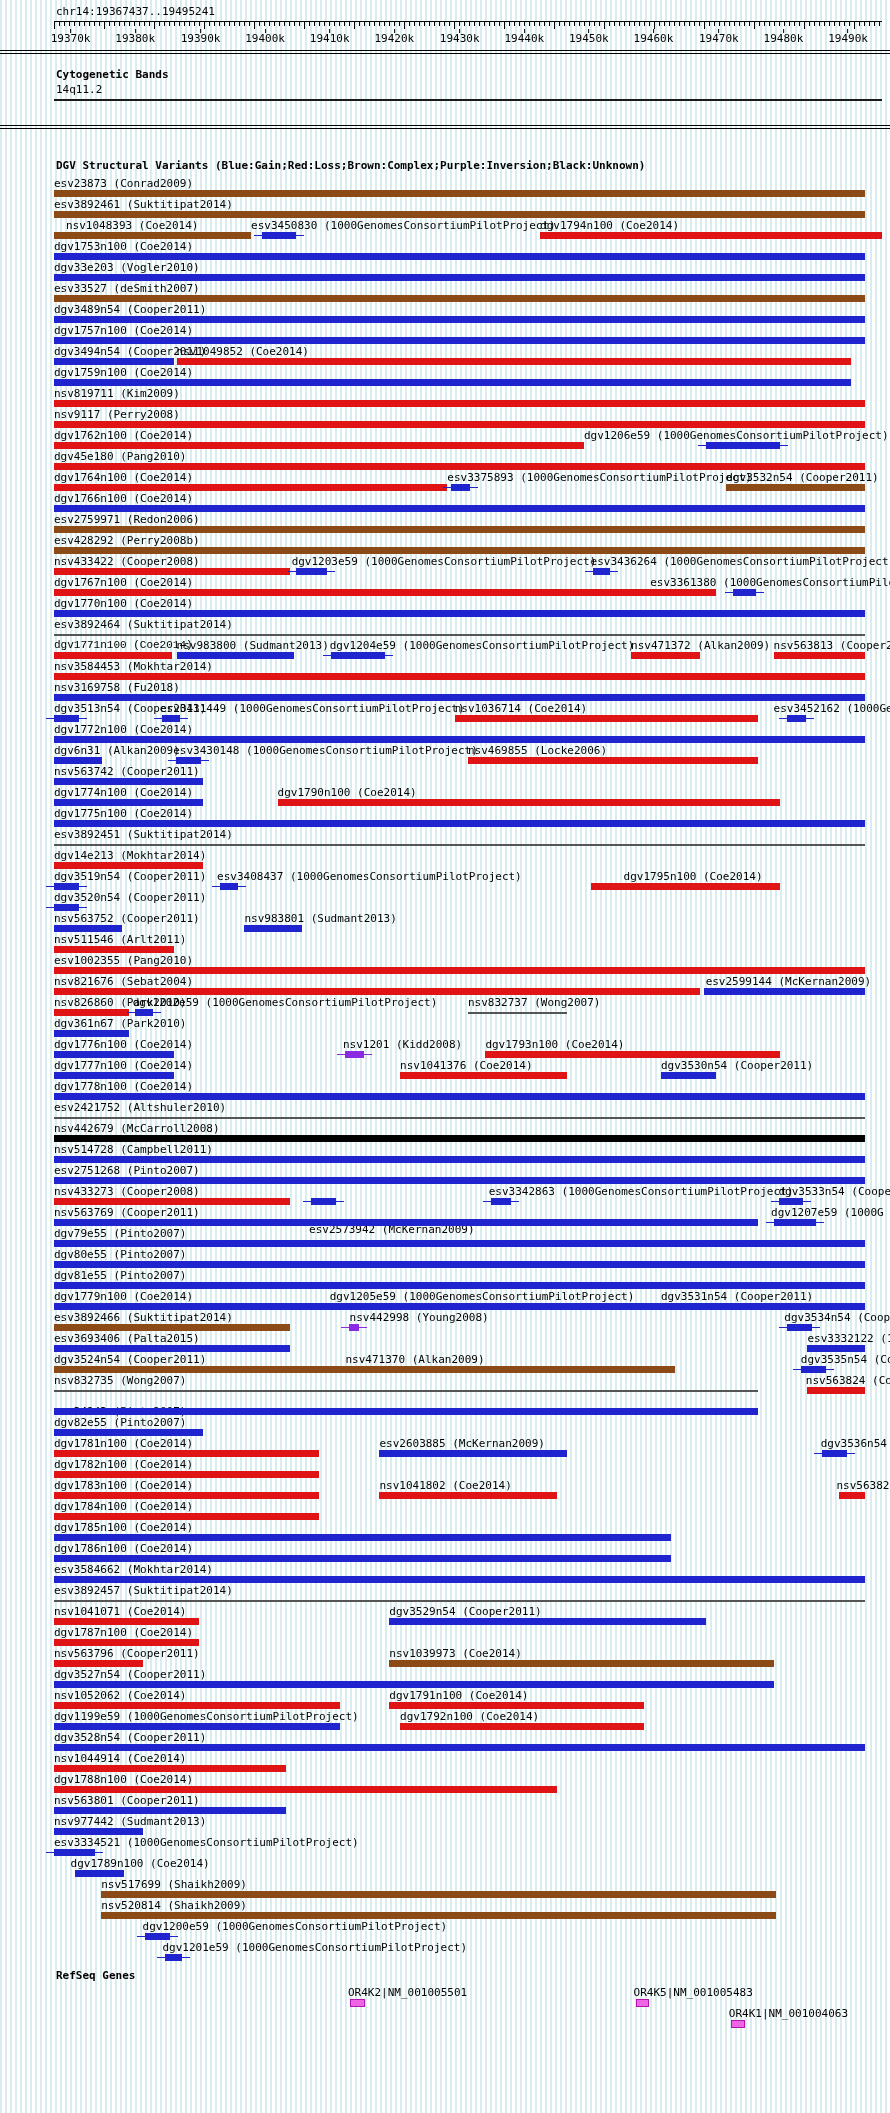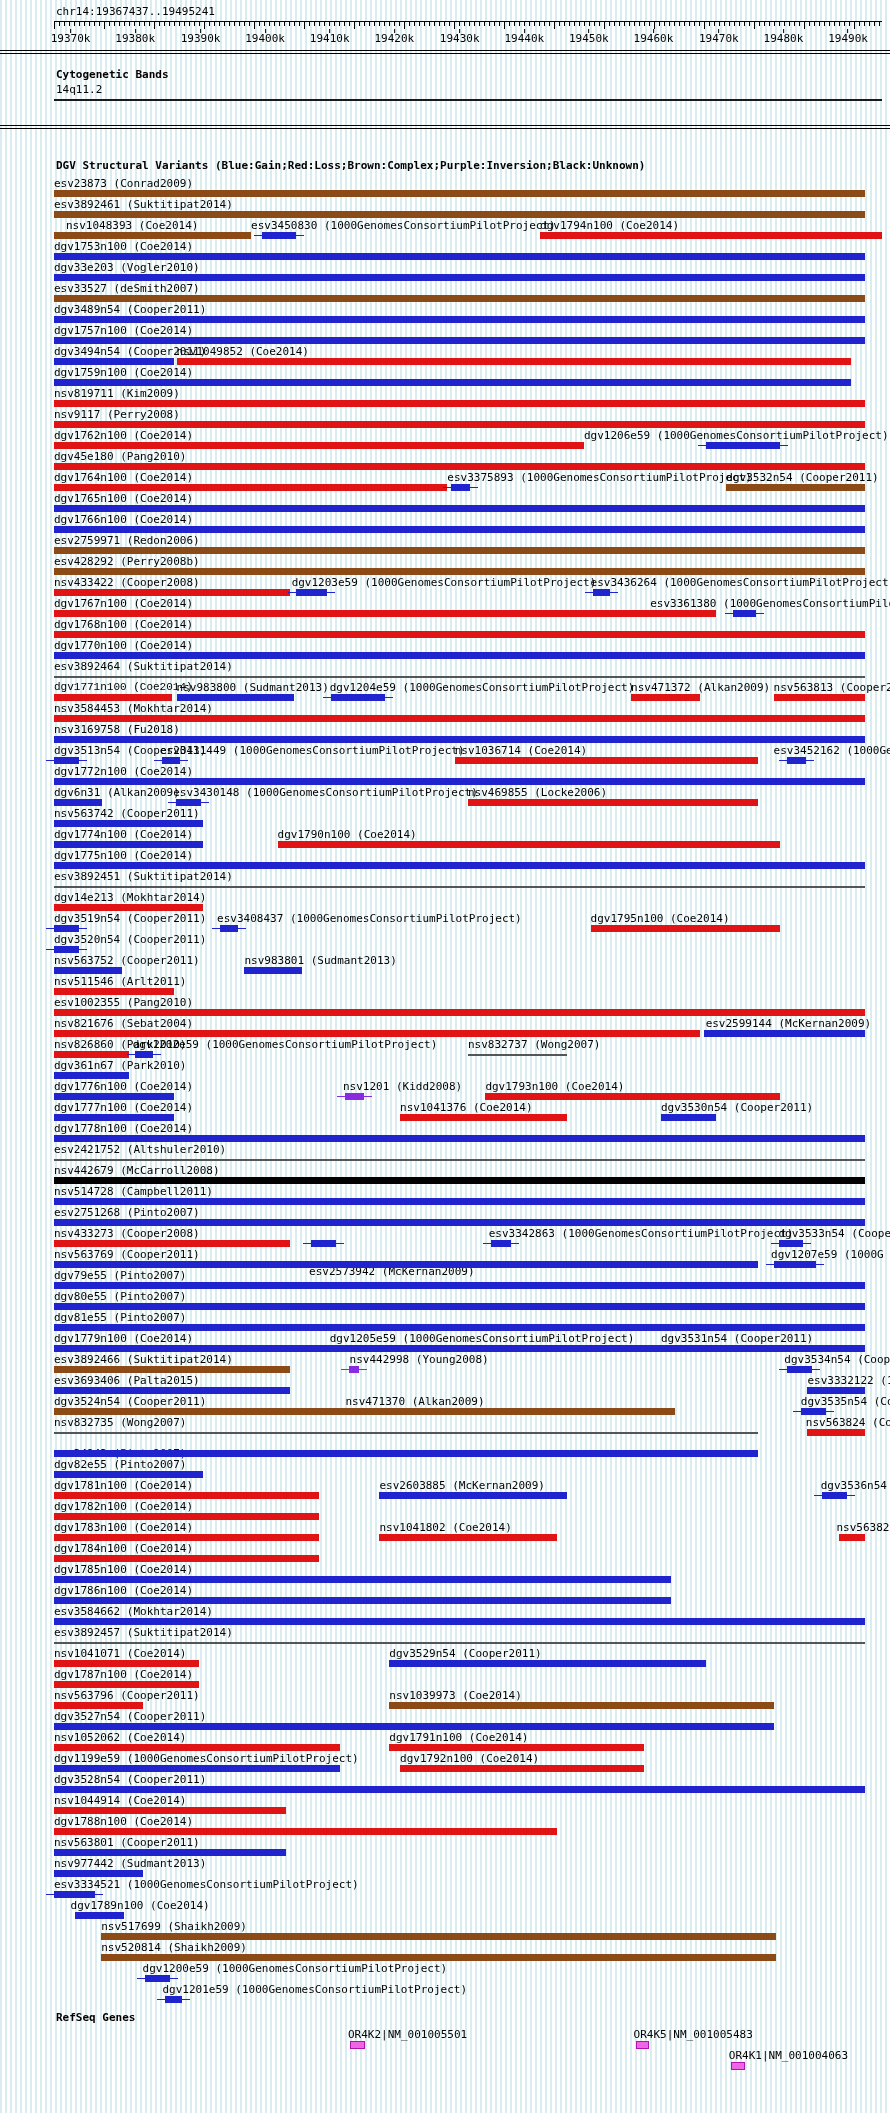--- a/index.html
+++ b/index.html
@@ -252,28 +252,20 @@
         <div class="row-bars">
           <div class="feat-bar" style="left: 0%; width: 47.5%; background-color: rgb(224, 20, 20);"></div>
           <div class="feat-bar" style="left: 48%; width: 2.3%; background-color: rgb(32, 36, 207);">
             <div class="wl" style="background-color: rgb(32, 36, 207);"></div>
           </div>
           <div class="feat-bar" style="left: 81.2%; width: 16.8%; background-color: rgb(139, 74, 22);"></div>
         </div>
       </div>
       <div class="track-row">
         <div class="row-labels">
-          <div class="feat-label" style="left: 0%;">dgv1765n100 (Coe2014)</div>
-        </div>
-        <div class="row-bars">
-          <div class="feat-bar" style="left: 0%; width: 98%; background-color: rgb(32, 36, 207);"></div>
-        </div>
-      </div>
-      <div class="track-row">
-        <div class="row-labels">
           <div class="feat-label" style="left: 0%;">dgv1766n100 (Coe2014)</div>
         </div>
         <div class="row-bars">
           <div class="feat-bar" style="left: 0%; width: 98%; background-color: rgb(32, 36, 207);"></div>
         </div>
       </div>
       <div class="track-row">
         <div class="row-labels">
           <div class="feat-label" style="left: 0%;">esv2759971 (Redon2006)</div>
         </div>
@@ -308,28 +300,20 @@
       <div class="track-row">
         <div class="row-labels">
           <div class="feat-label" style="left: 0%;">dgv1767n100 (Coe2014)</div>
           <div class="feat-label" style="left: 72%;">esv3361380 (1000GenomesConsortiumPilotPr</div>
         </div>
         <div class="row-bars">
           <div class="feat-bar" style="left: 0%; width: 80%; background-color: rgb(224, 20, 20);"></div>
           <div class="feat-bar" style="left: 82%; width: 2.8%; background-color: rgb(32, 36, 207);">
             <div class="wl" style="background-color: rgb(32, 36, 207);"></div>
           </div>
-        </div>
-      </div>
-      <div class="track-row">
-        <div class="row-labels">
-          <div class="feat-label" style="left: 0%;">dgv1768n100 (Coe2014)</div>
-        </div>
-        <div class="row-bars">
-          <div class="feat-bar" style="left: 0%; width: 98%; background-color: rgb(224, 20, 20);"></div>
         </div>
       </div>
       <div class="track-row">
         <div class="row-labels">
           <div class="feat-label" style="left: 0%;">dgv1770n100 (Coe2014)</div>
         </div>
         <div class="row-bars">
           <div class="feat-bar" style="left: 0%; width: 98%; background-color: rgb(32, 36, 207);"></div>
         </div>
       </div>
@@ -456,21 +440,21 @@
           <div class="feat-label" style="left: 0%;">dgv14e213 (Mokhtar2014)</div>
         </div>
         <div class="row-bars">
           <div class="feat-bar" style="left: 0%; width: 18%; background-color: rgb(224, 20, 20);"></div>
         </div>
       </div>
       <div class="track-row">
         <div class="row-labels">
           <div class="feat-label" style="left: 0%;">dgv3519n54 (Cooper2011)</div>
           <div class="feat-label" style="left: 19.7%;">esv3408437 (1000GenomesConsortiumPilotProject)</div>
-          <div class="feat-label" style="left: 64.8%;">dgv1795n100 (Coe2014)</div>
+          <div class="feat-label" style="left: 64.8%; padding-left: 33px;">dgv1795n100 (Coe2014)</div>
         </div>
         <div class="row-bars">
           <div class="feat-bar" style="left: 0%; width: 3%; background-color: rgb(32, 36, 207);">
             <div class="wl" style="background-color: rgb(32, 36, 207);"></div>
           </div>
           <div class="feat-bar" style="left: 20%; width: 2.2%; background-color: rgb(32, 36, 207);">
             <div class="wl" style="background-color: rgb(32, 36, 207);"></div>
           </div>
           <div class="feat-bar" style="left: 64.8%; width: 22.9%; background-color: rgb(224, 20, 20);"></div>
         </div>

